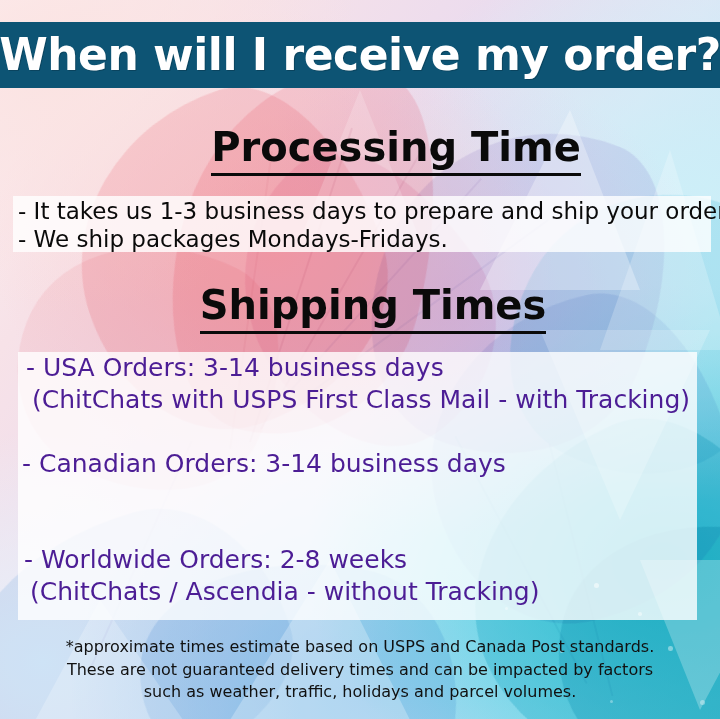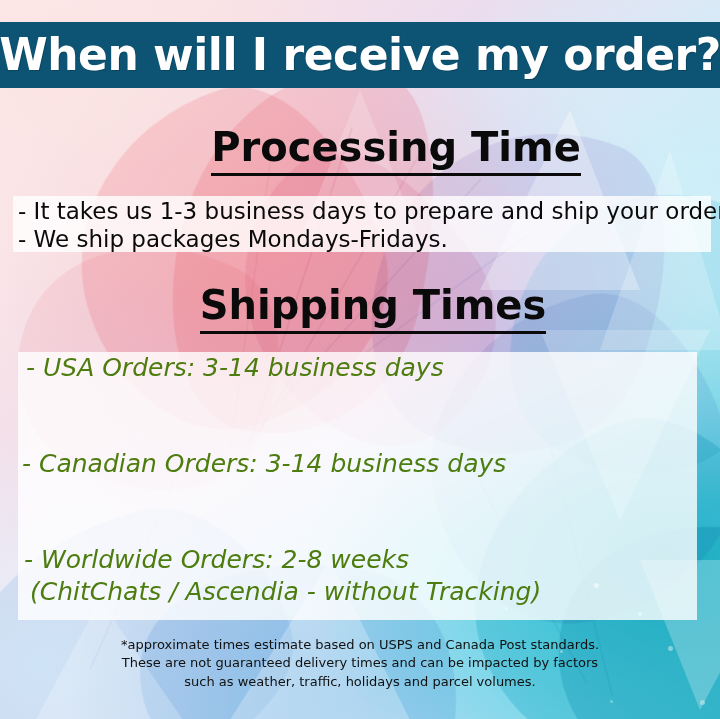--- a/index.html
+++ b/index.html
@@ -132,43 +132,42 @@
     font-size: 23px;
     line-height: 1.16;
     white-space: nowrap;
   }
   #proc-line-1 { left: 18px; top: 198px; }
   #proc-line-2 { left: 18px; top: 226px; }
 
   .ship-block {
     position: absolute;
     left: 26px;
-    color: #4d7c0f;
-    white-space: nowrap;
-    font-style: italic;
+    color: #4c1d95;
+    white-space: nowrap;
   }
   .ship-block .row-main,
   .ship-block .row-sub {
     font-size: 25px;
     line-height: 1.28;
   }
   .ship-block .row-sub { padding-left: 6px; }
   #ship-usa       { top: 352px; }
   #ship-canada    { top: 448px; left: 22px; }
   #ship-worldwide { top: 544px; left: 24px; }
 
   
   #footnote {
     position: absolute;
     left: 0;
     top: 636px;
     width: 720px;
     text-align: center;
     color: #111111;
-    font-size: 13px;
+    font-size: 16px;
     line-height: 1.42;
   }
   #footnote div { white-space: nowrap; }
 </style>
 </head>
 <body>
 
 <div id="poster">
 
   <div class="bg-layer bg-base"></div>
@@ -230,20 +229,21 @@
   <div id="proc-line-2" class="body-line">- We ship packages Mondays-Fridays.</div>
 
   <div id="heading-shipping" class="section-heading">
     <span class="u">Shipping Times</span>
   </div>
 
   <div id="panel-shipping" class="panel"></div>
 
   <div id="ship-usa" class="ship-block">
     <div class="row-main">- USA Orders: 3-14 business days</div>
+    <div class="row-sub">(ChitChats with USPS First Class Mail - with Tracking)</div>
   </div>
 
   <div id="ship-canada" class="ship-block">
     <div class="row-main">- Canadian Orders: 3-14 business days</div>
   </div>
 
   <div id="ship-worldwide" class="ship-block">
     <div class="row-main">- Worldwide Orders: 2-8 weeks</div>
     <div class="row-sub">(ChitChats / Ascendia - without Tracking)</div>
   </div>

